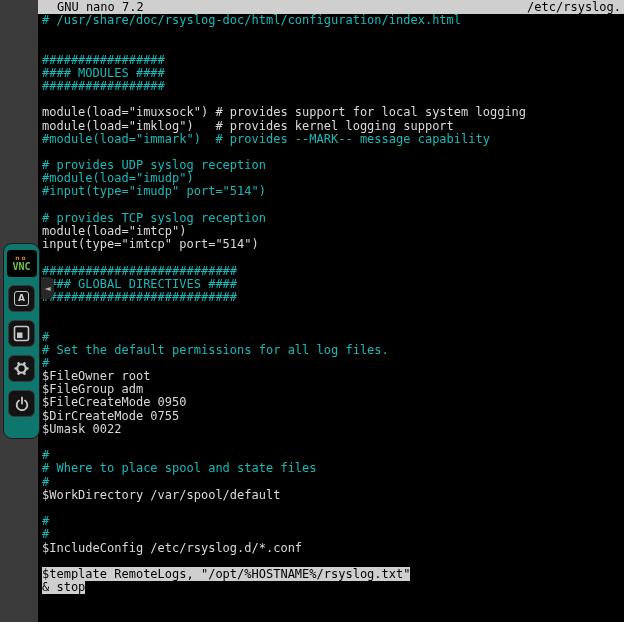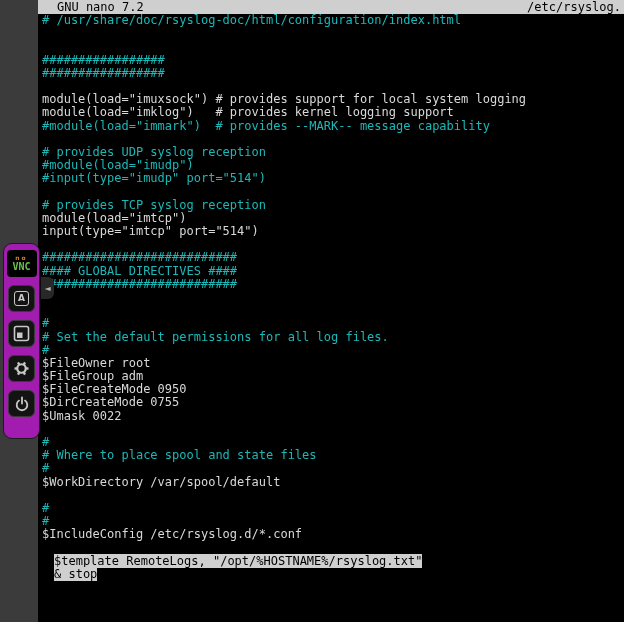--- a/index.html
+++ b/index.html
@@ -16,26 +16,26 @@
   }
   .titlebar {
     height: 14px; background: var(--titlebar_bg, #cfcfcf); color: var(--titlebar_text, #000);
     display: flex; justify-content: space-between; align-items: center;
     padding: 0 3px 0 19px; font-size: 12px; line-height: 14px; white-space: pre;
   }
   .lines { padding-left: 4px; }
   .line { height: 13.2px; white-space: pre; }
   .line.normal { color: var(--text, #d9d9d9); }
   .line.comment { color: var(--comment, #1cb8b8); }
-  .line .hl { background: var(--highlight_bg, #cfcfcf); color: var(--highlight_text, #000); margin-left: 12px; }
+  .line .hl { background: var(--highlight_bg, #cfcfcf); color: var(--highlight_text, #000); }
 
   
   .ctrlbar {
     position: absolute; left: 3px; top: 243px; width: 37px; height: 196px;
-    background: #a21caf; border: 1px solid #1c1c1c; border-radius: 9px;
+    background: #0f766e; border: 1px solid #1c1c1c; border-radius: 9px;
     display: flex; flex-direction: column; align-items: center; gap: 8px; padding-top: 6px;
   }
   .logo {
     width: 30px; height: 27px; background: #000; border-radius: 4px;
     display: flex; flex-direction: column; align-items: center; justify-content: center;
     font-family: "DejaVu Sans", sans-serif;
   }
   .logo-top { color: var(--logo_orange, #d47f2c); font-size: 6px; font-weight: bold; letter-spacing: 2px; line-height: 6px; }
   .logo-main { color: var(--logo_green, #6abf4b); font-size: 10px; font-weight: bold; line-height: 11px; font-family: "DejaVu Sans Mono", monospace; }
   .cbtn {
@@ -63,20 +63,21 @@
   <div class="terminal">
     <div class="titlebar">
       <span>GNU nano 7.2</span>
       <span>/etc/rsyslog.</span>
     </div>
     <div class="lines">
         <div class="line comment"># /usr/share/doc/rsyslog-doc/html/configuration/index.html</div>
         <div class="line normal"></div>
         <div class="line normal"></div>
         <div class="line comment">#################</div>
+        <div class="line comment">#### MODULES ####</div>
         <div class="line comment">#################</div>
         <div class="line normal"></div>
         <div class="line normal">module(load="imuxsock") # provides support for local system logging</div>
         <div class="line normal">module(load="imklog")   # provides kernel logging support</div>
         <div class="line comment">#module(load="immark")  # provides --MARK-- message capability</div>
         <div class="line normal"></div>
         <div class="line comment"># provides UDP syslog reception</div>
         <div class="line comment">#module(load="imudp")</div>
         <div class="line comment">#input(type="imudp" port="514")</div>
         <div class="line normal"></div>

